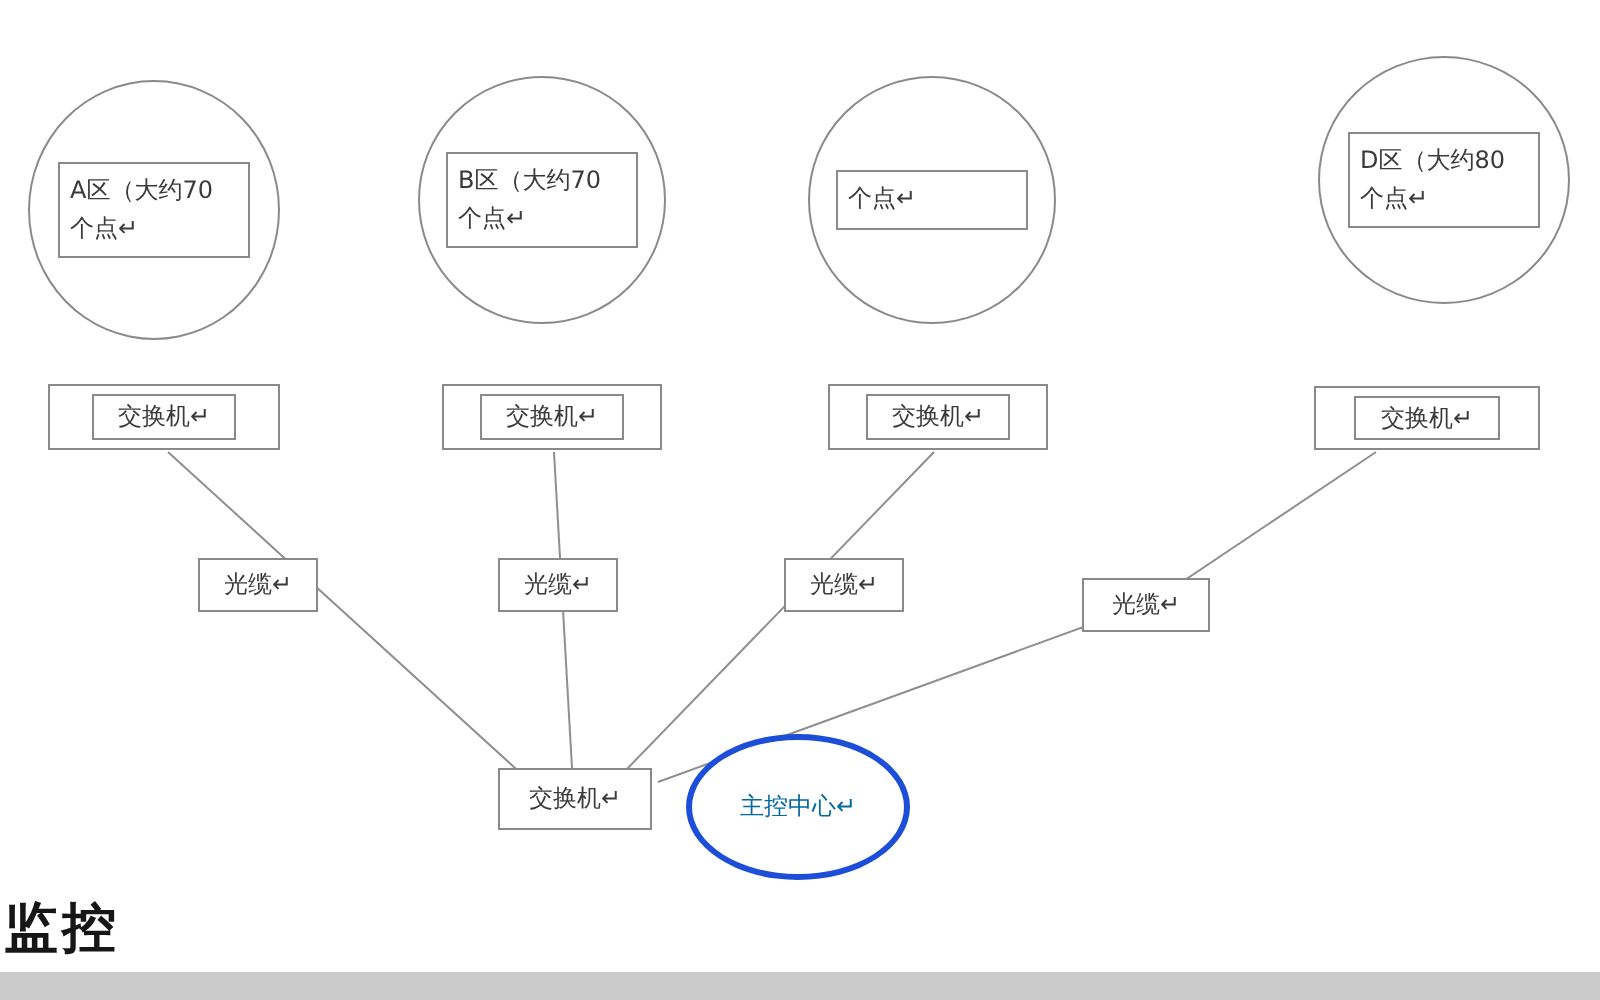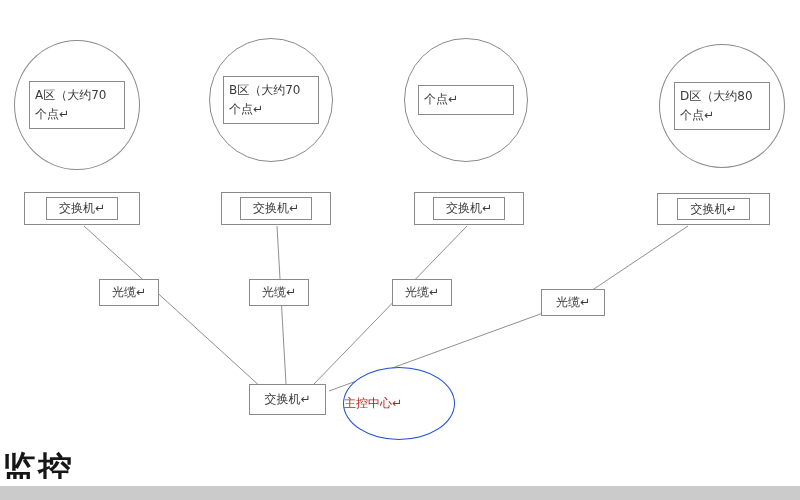--- a/index.html
+++ b/index.html
@@ -56,33 +56,33 @@
     position: absolute;
     border: 1px solid #8a8a8a;
     background: #fff;
     font-size: 12px;
     color: #3a3a3a;
     display: flex; align-items: center; justify-content: center;
     white-space: nowrap;
   }
   .ellipse {
     position: absolute;
-    border: 1px solid #1d4ed8;
+    border: 3px solid #1d4ed8;
     border-radius: 50%;
     background: #fff;
-    display: flex; align-items: center; justify-content: flex-start;
+    display: flex; align-items: center; justify-content: center;
     font-size: 12px;
-    color: #b91c1c;
+    color: #0369a1;
     white-space: nowrap;
   }
   .caption {
     position: absolute;
     left: 2px;
     top: 446px;
-    font-size: 34px;
+    font-size: 27px;
     font-weight: bold;
     color: #161616;
     height: 33px;
     overflow: hidden;
     letter-spacing: 2px;
     white-space: nowrap;
   }
   .band {
     position: absolute;
     left: 0; top: 486px;
@@ -112,21 +112,21 @@
     <div class="zone-box">
       <div>B区（大约70</div>
       <div>个点↵</div>
     </div>
   </div>
   <div class="zone" style="left:404px; top:38px; width:124px; height:124px;">
     <div class="zone-box">
       <div>个点↵</div>
     </div>
   </div>
-  <div class="zone" style="left:659px; top:44px; width:126px; height:124px;">
+  <div class="zone" style="left:659px; top:28px; width:126px; height:124px;">
     <div class="zone-box">
       <div>D区（大约80</div>
       <div>个点↵</div>
     </div>
   </div>
 
   <div class="switch" style="left:24px; top:192px; width:116px; height:33px;">
     <div class="switch-inner">交换机↵</div>
   </div>
   <div class="switch" style="left:221px; top:192px; width:110px; height:33px;">

